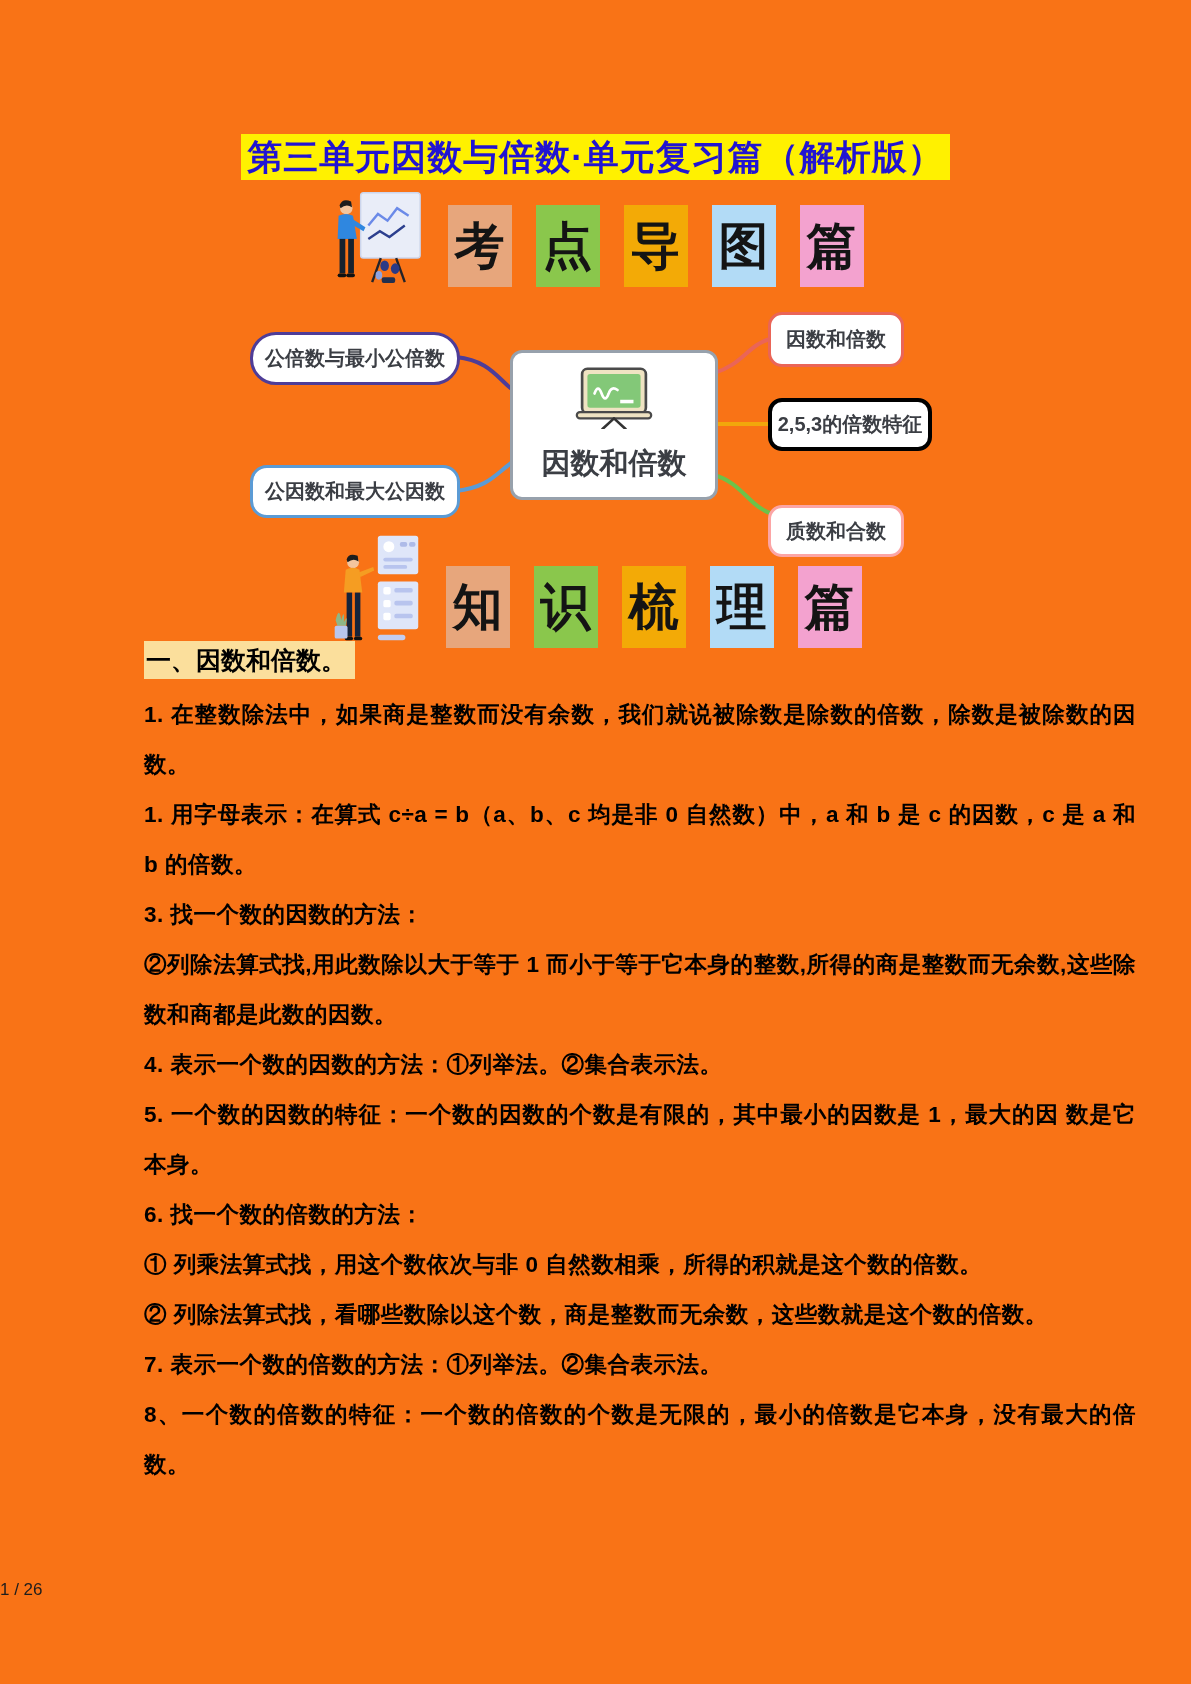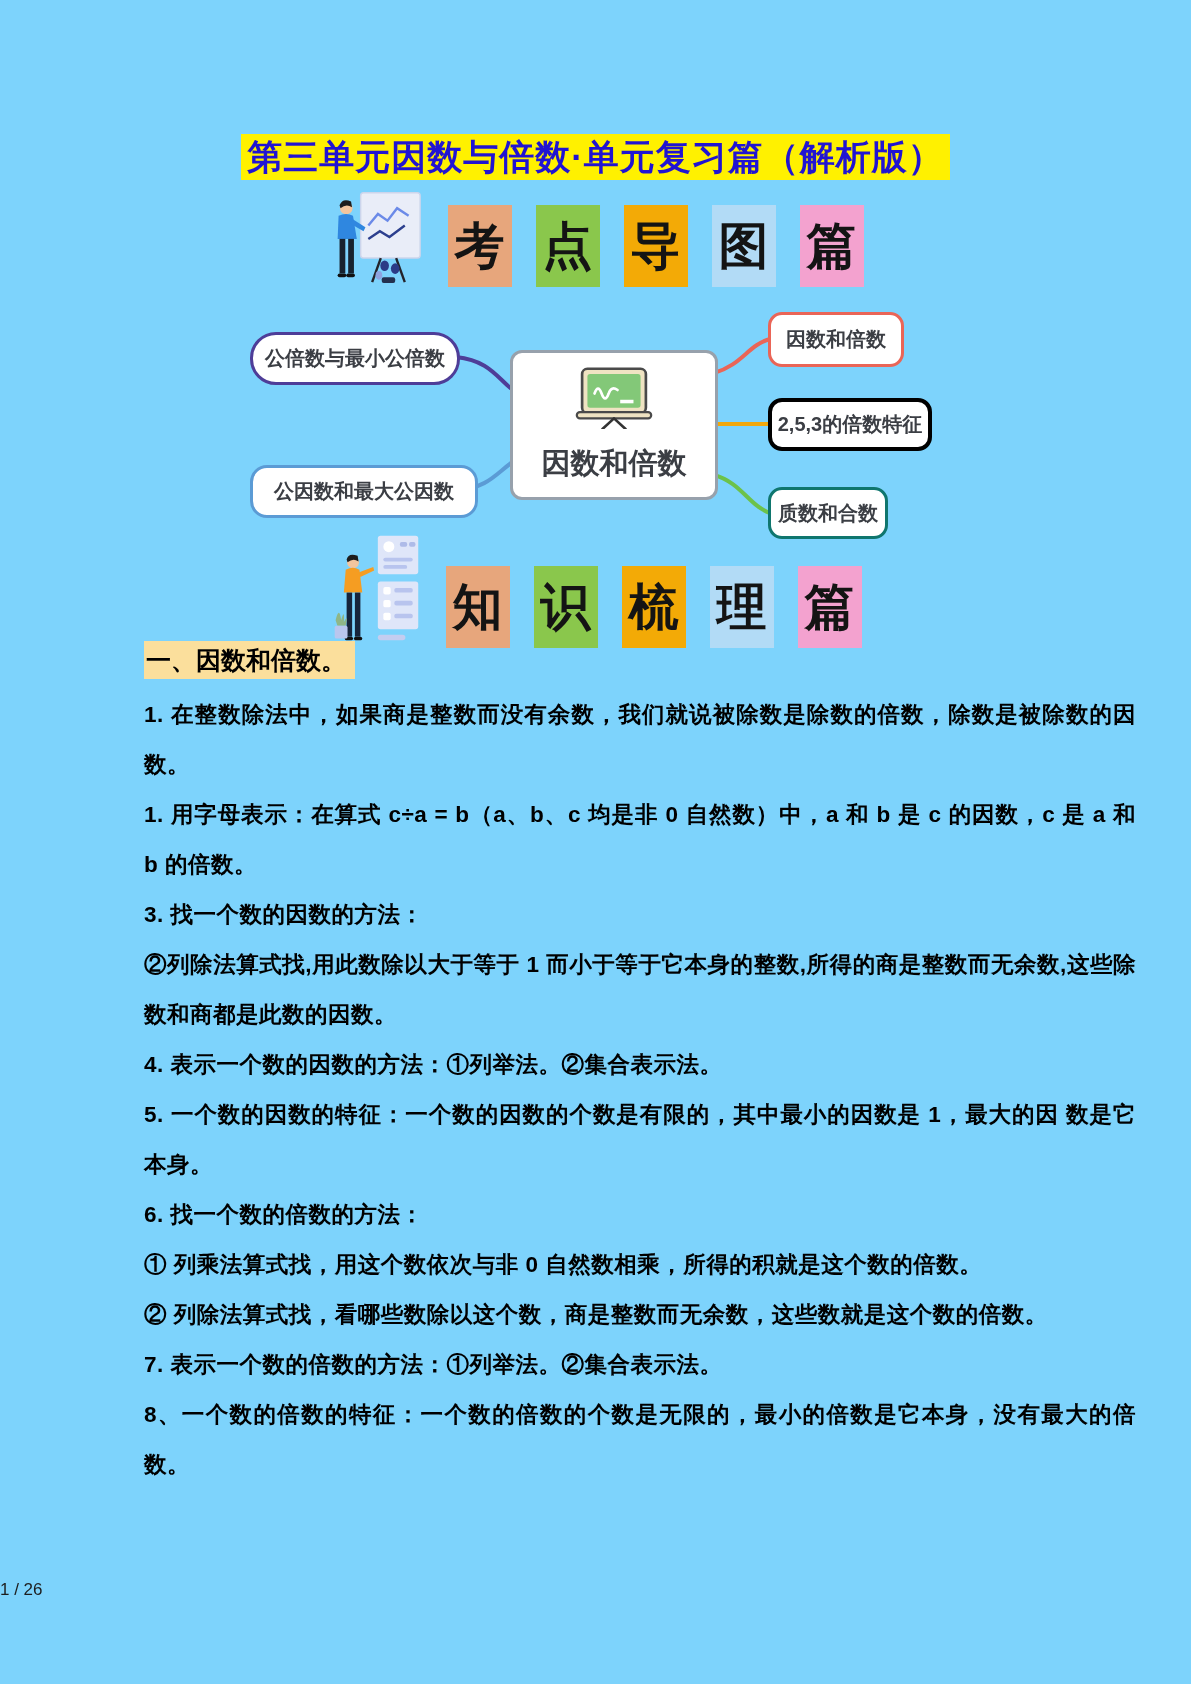--- a/index.html
+++ b/index.html
@@ -1,19 +1,19 @@
 <!DOCTYPE html>
 <html><head>
 <meta charset="utf-8">
 <style>
   * { margin:0; padding:0; box-sizing:border-box; }
   html,body { background:#ffffff; }
   .page {
     position:relative; width:1191px; height:1684px; margin:0 auto;
-    background:#7dd3fc; overflow:hidden;
+    background:#f97316; overflow:hidden;
     font-family:"Liberation Sans", sans-serif; color:#000;
   }
 
   
   .title-row { position:absolute; top:134px; left:0; width:100%; text-align:center; }
   .title-hl {
     display:inline-block; background:#fff100; color:#2114d2;
     font-size:35px; font-weight:bold; line-height:46px; padding:0 6px;
     letter-spacing:1px;
   }
@@ -39,24 +39,24 @@
   
   .mindmap { position:absolute; top:285px; left:0; width:1191px; height:262px; }
   .mindmap svg.links { position:absolute; inset:0; }
   .node {
     position:absolute; background:#fff; border-radius:14px;
     display:flex; align-items:center; justify-content:center;
     font-weight:bold; color:#3b3e44; text-align:center;
   }
   .node-side { font-size:20px; }
   .node-l1 { left:250px; top:47px;  width:210px; height:53px; border:3px solid #4e3d98; border-radius:26px; }
-  .node-l2 { left:250px; top:180px; width:228px; height:53px; border:3px solid #5b9bd5; border-radius:17px; }
+  .node-l2 { left:250px; top:180px; width:210px; height:53px; border:3px solid #5b9bd5; border-radius:17px; }
   .node-r1 { left:768px; top:27px;  width:136px; height:55px; border:3px solid #ea6557; }
   .node-r2 { left:768px; top:113px; width:164px; height:53px; border:4px solid #000000; }
-  .node-r3 { left:768px; top:202px; width:120px; height:52px; border:3px solid #0f766e; }
+  .node-r3 { left:768px; top:220px; width:136px; height:52px; border:3px solid #fca5a5; }
   .node-center {
     left:510px; top:65px; width:208px; height:150px;
     border:3px solid #97a1ac; border-radius:12px;
     flex-direction:column; gap:8px; font-size:29px;
   }
 
   
   .content { position:absolute; top:641px; left:100px; width:992px;margin-left:44px; }
   .section-heading {
     display:inline-block; background:#fbdf9c; color:#000;

